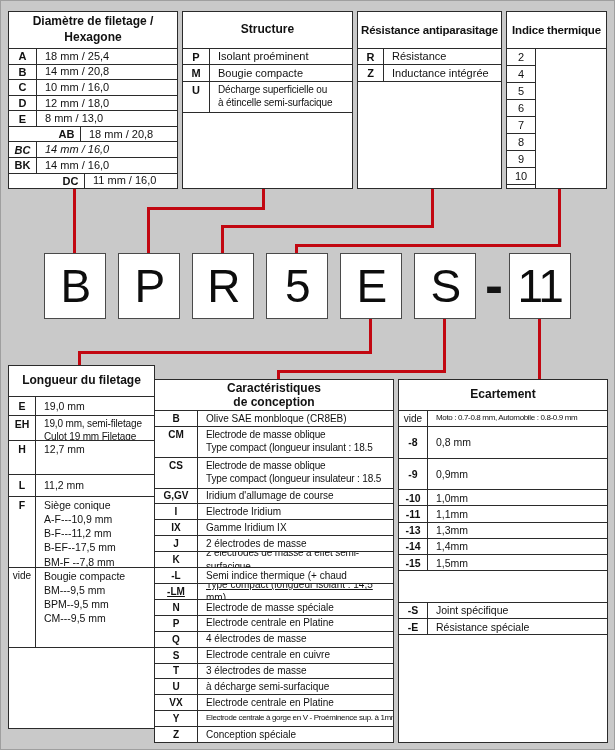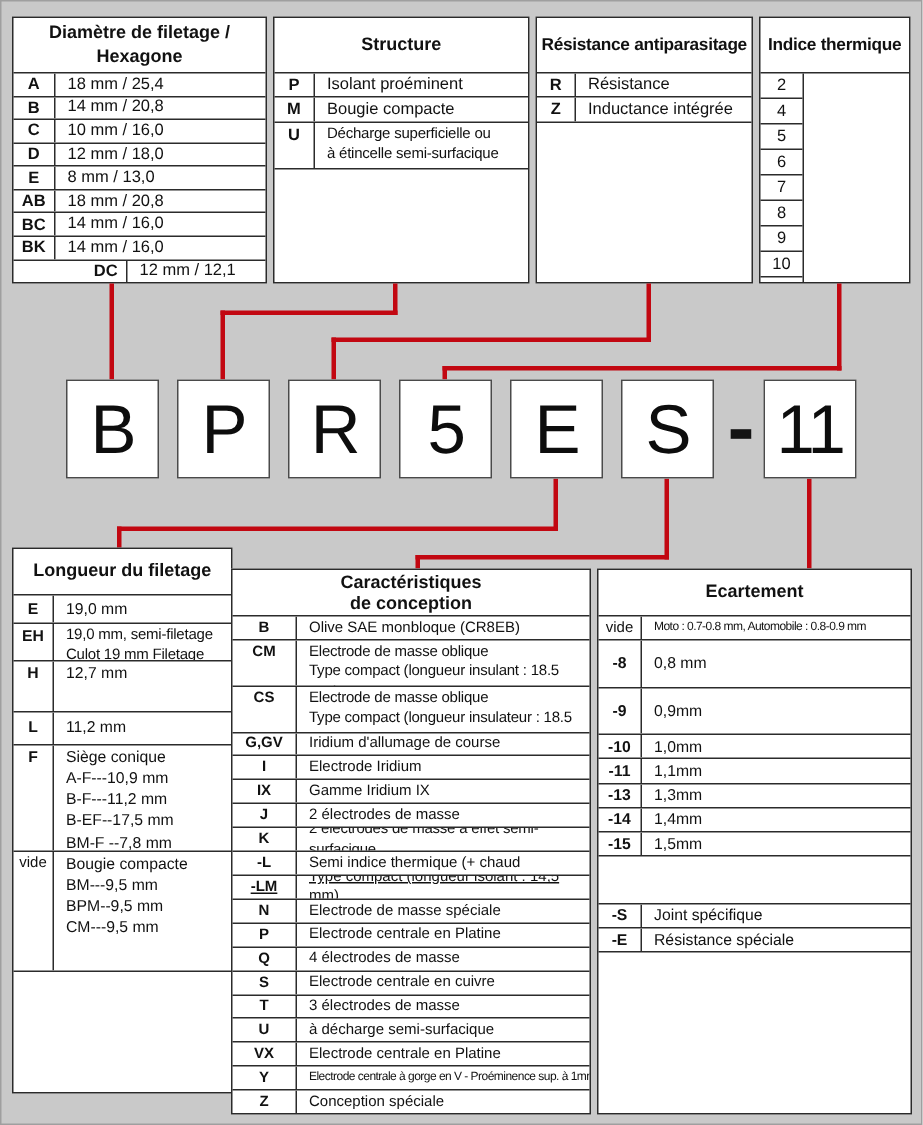--- a/index.html
+++ b/index.html
@@ -114,42 +114,42 @@
           <div class="t-val">
             <div>12 mm / 18,0</div>
           </div>
         </div>
         <div class="t-row toprow" style="flex-grow: 1; flex-basis: 0px;">
           <div class="t-code" style="width: 27px;">E</div>
           <div class="t-val">
             <div>8 mm / 13,0</div>
           </div>
         </div>
-        <div class="t-row toprow" style="flex-grow: 1; flex-basis: 0px;">
+        <div class="t-row toprow" style="flex-grow: 1; flex-basis: 0px; padding-left: 44px;">
           <div class="t-code" style="width: 27px;">AB</div>
           <div class="t-val">
             <div>18 mm / 20,8</div>
           </div>
         </div>
-        <div class="t-row toprow" style="flex-grow: 1; flex-basis: 0px;">
+        <div class="t-row toprow" style="flex-grow: 1; flex-basis: 0px; font-style: italic;">
           <div class="t-code" style="width: 27px;">BC</div>
           <div class="t-val">
             <div>14 mm / 16,0</div>
           </div>
         </div>
         <div class="t-row toprow" style="flex-grow: 1; flex-basis: 0px;">
           <div class="t-code" style="width: 27px;">BK</div>
           <div class="t-val">
             <div>14 mm / 16,0</div>
           </div>
         </div>
         <div class="t-row toprow" style="flex-grow: 1; flex-basis: 0px;">
           <div class="t-code" style="width: 27px; margin-left: 48px;">DC</div>
           <div class="t-val">
-            <div>12 mm / 12,1</div>
+            <div>11 mm / 16,0</div>
           </div>
         </div>
       </div>
   </div>
 
   <div class="tbl" id="t-struct">
     <div class="tbl-header h36">
       <div>Structure</div>
     </div>
     <div class="tbl-body" id="struct-body">

